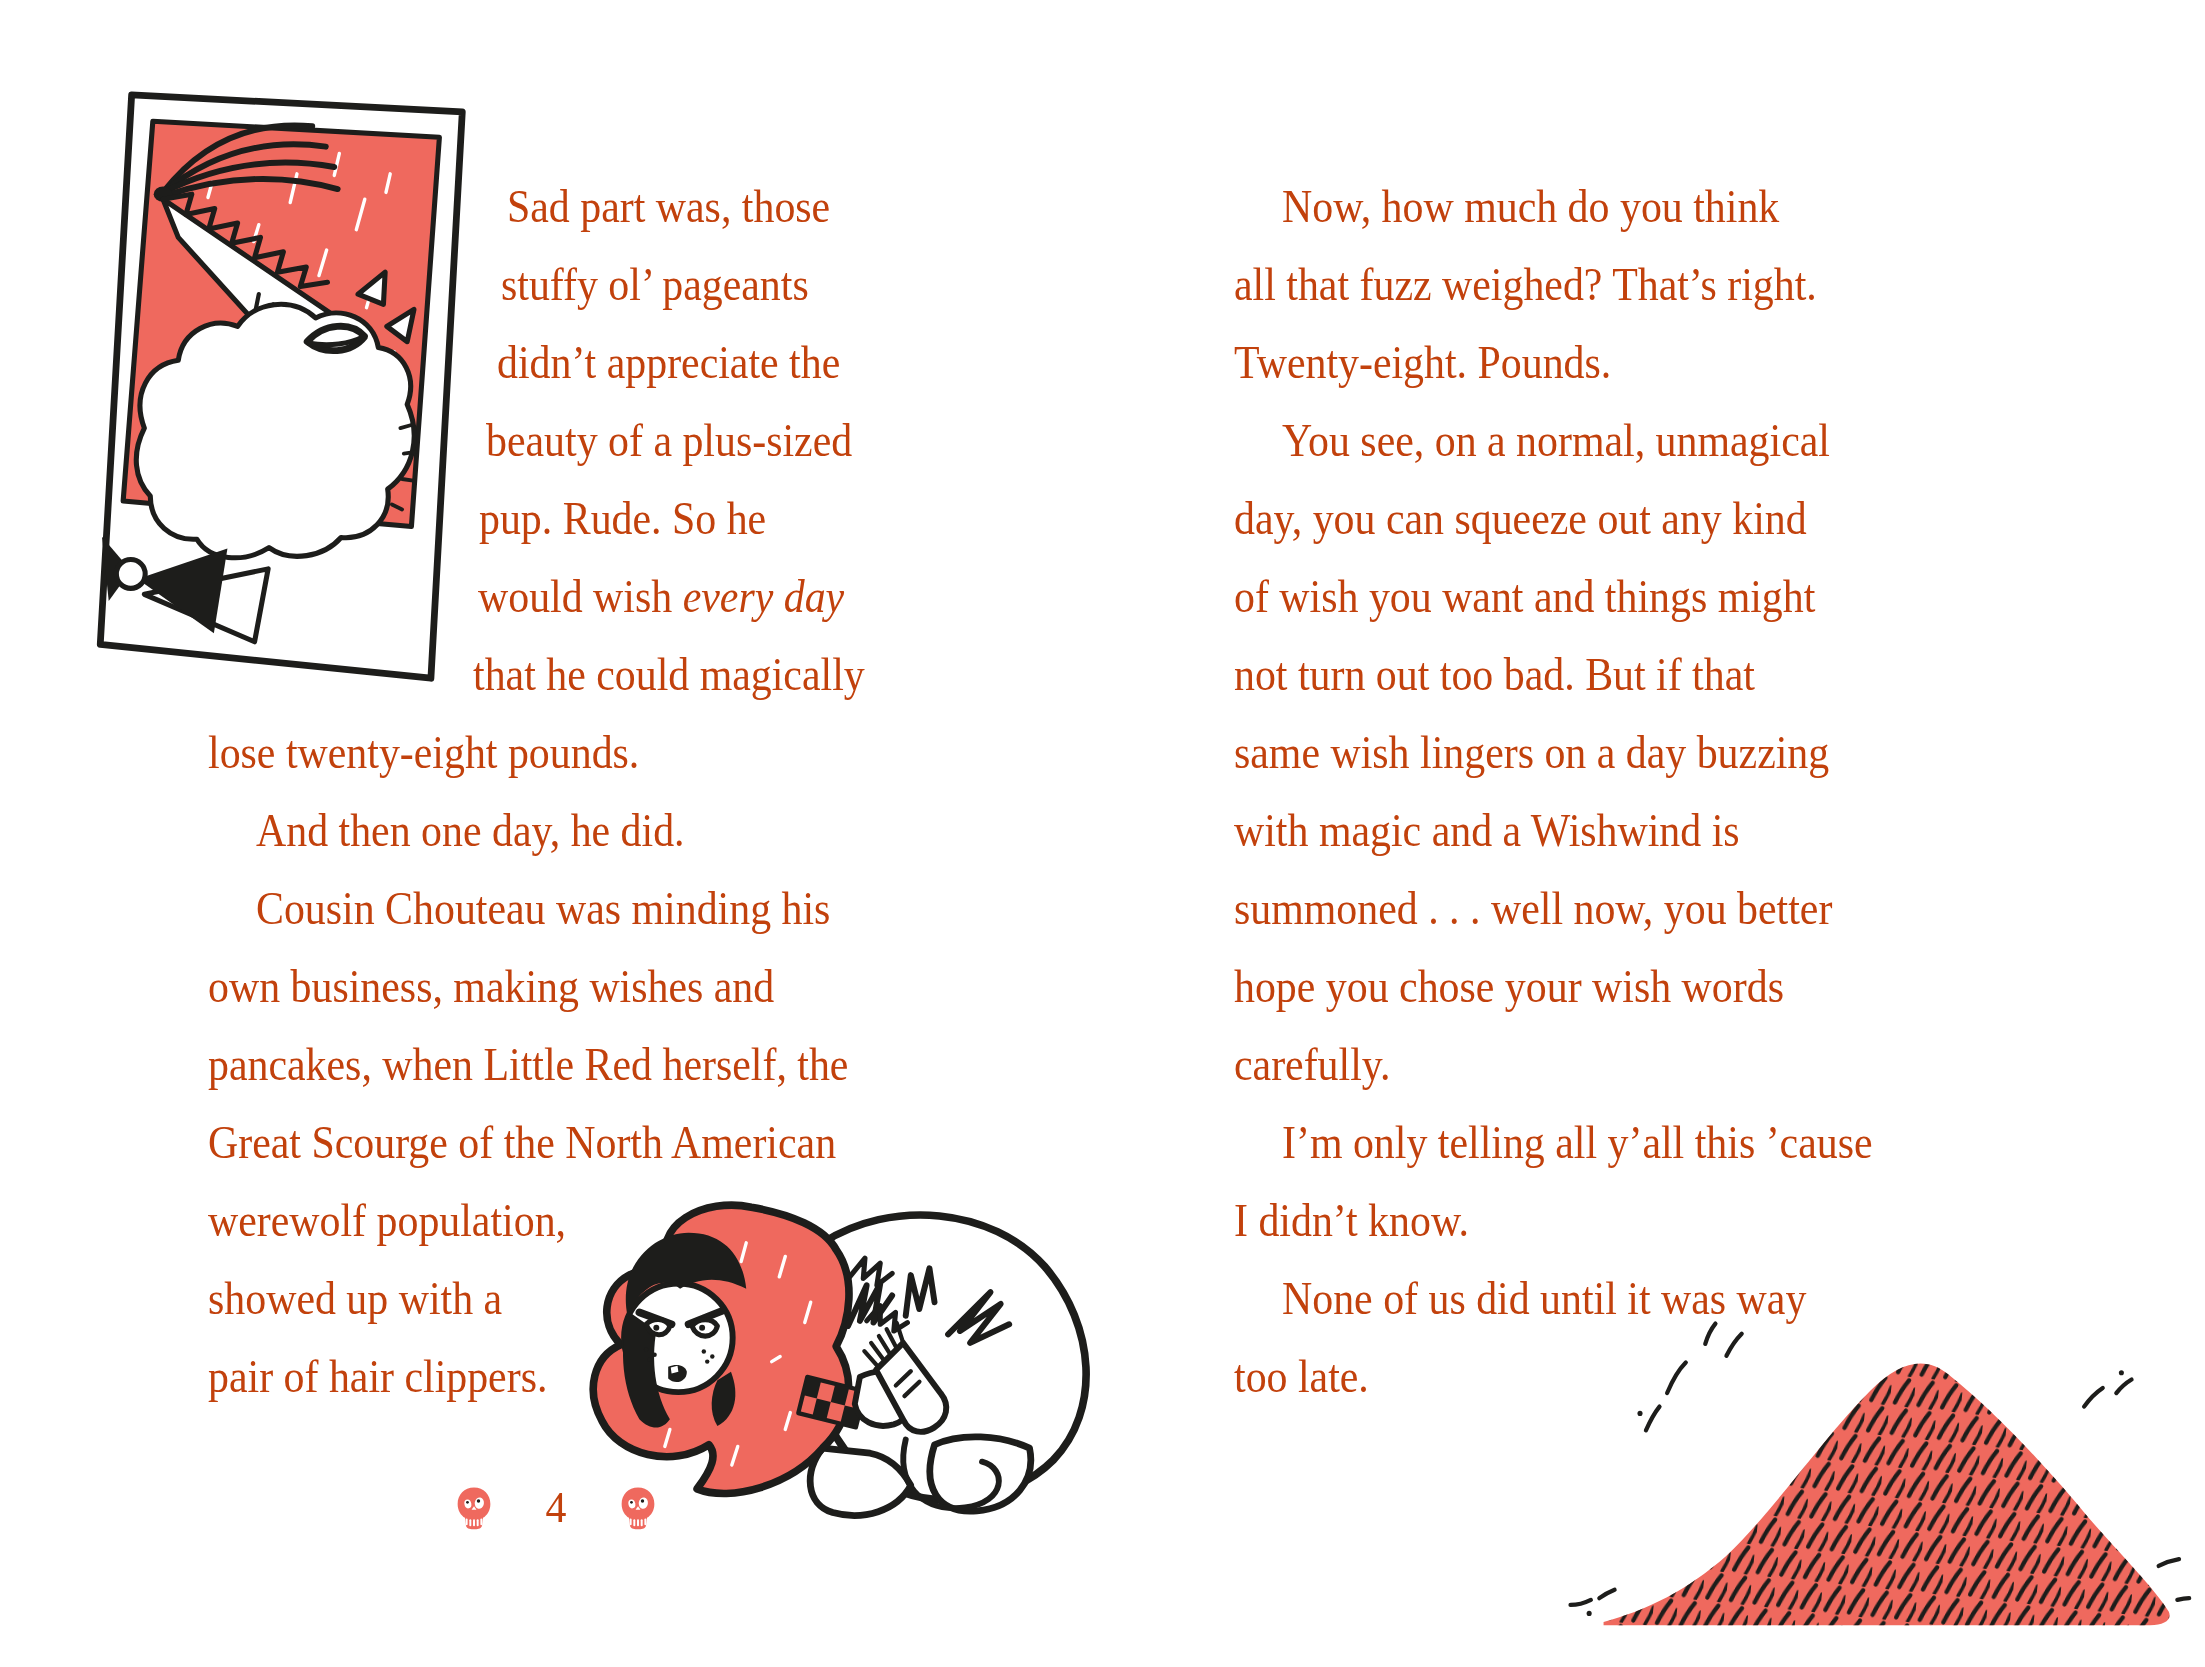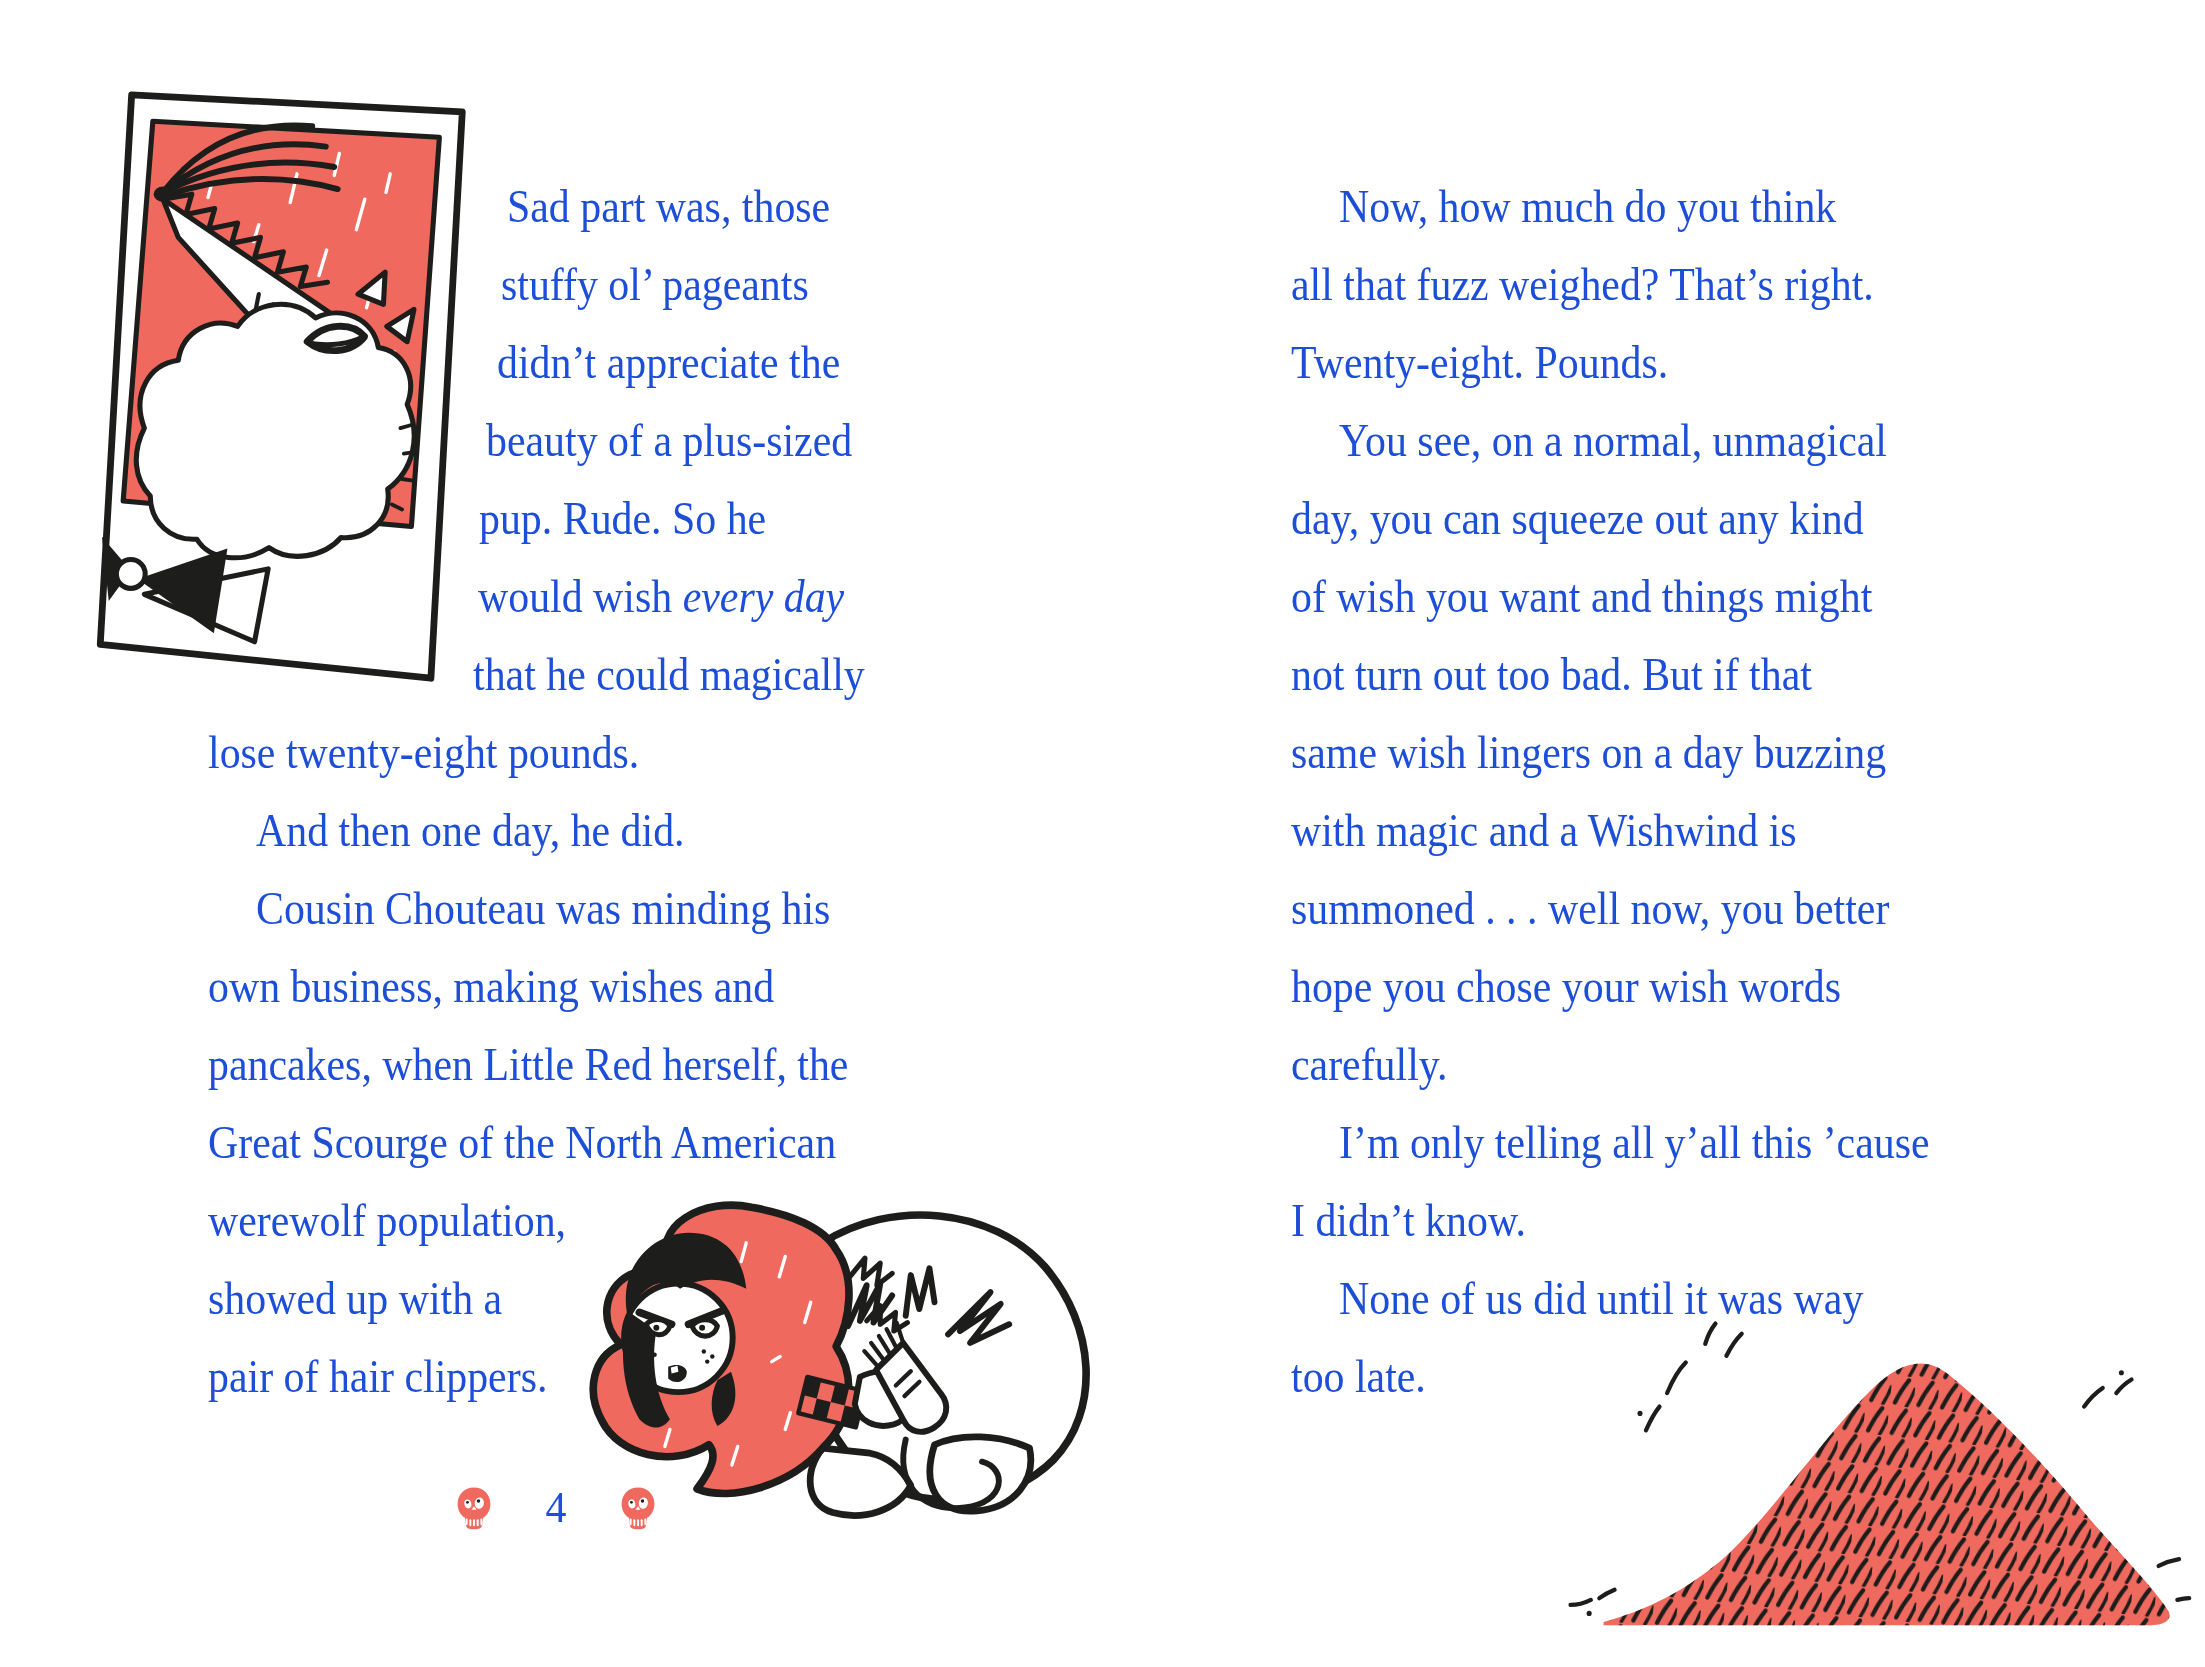--- a/index.html
+++ b/index.html
@@ -1,22 +1,22 @@
 <!DOCTYPE html>
 <html style="font-size:13.6px"><head>
 <meta charset="utf-8">
 <style>
   html,body{margin:0;padding:0;background:#ffffff;}
   .canvas{
     position:relative;width:2205px;height:1668px;background:#ffffff;overflow:hidden;
-    font-family:"Liberation Serif", serif;color:#1d4ed8;
+    font-family:"Liberation Serif", serif;color:#c2410c;
   }
   .page{position:absolute;top:168px;}
   .page-left{left:208px;width:763px;}
-  .page-right{left:1291px;width:780px;font-family:Liberation Serif, serif;}
+  .page-right{left:1234px;width:780px;font-family:Liberation Serif, serif;}
   .line{
     font-size:46px;line-height:78px;height:78px;white-space:pre;
     transform:scaleX(0.91);transform-origin:0 50%;
   }
   .ind{margin-left:48px;}
   .w0{margin-left:299px;}
   .w1{margin-left:293px;}
   .w2{margin-left:289px;}
   .w3{margin-left:278px;}
   .w4{margin-left:271px;}

